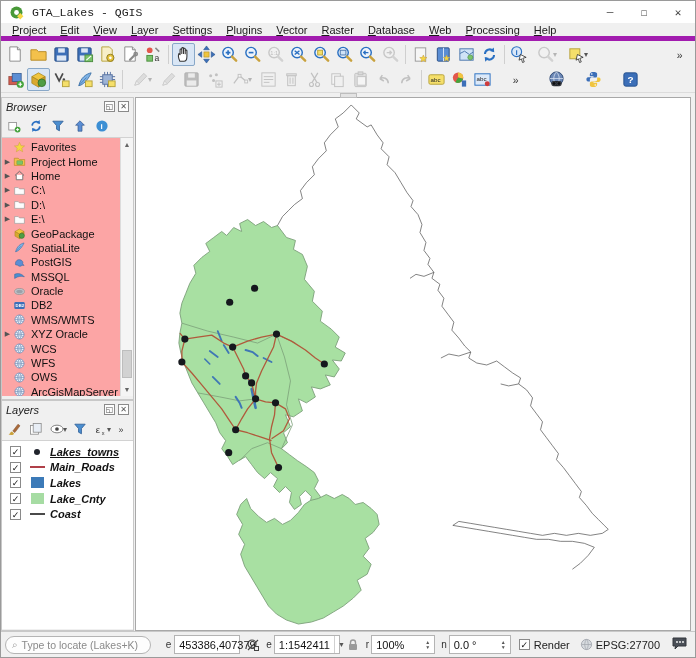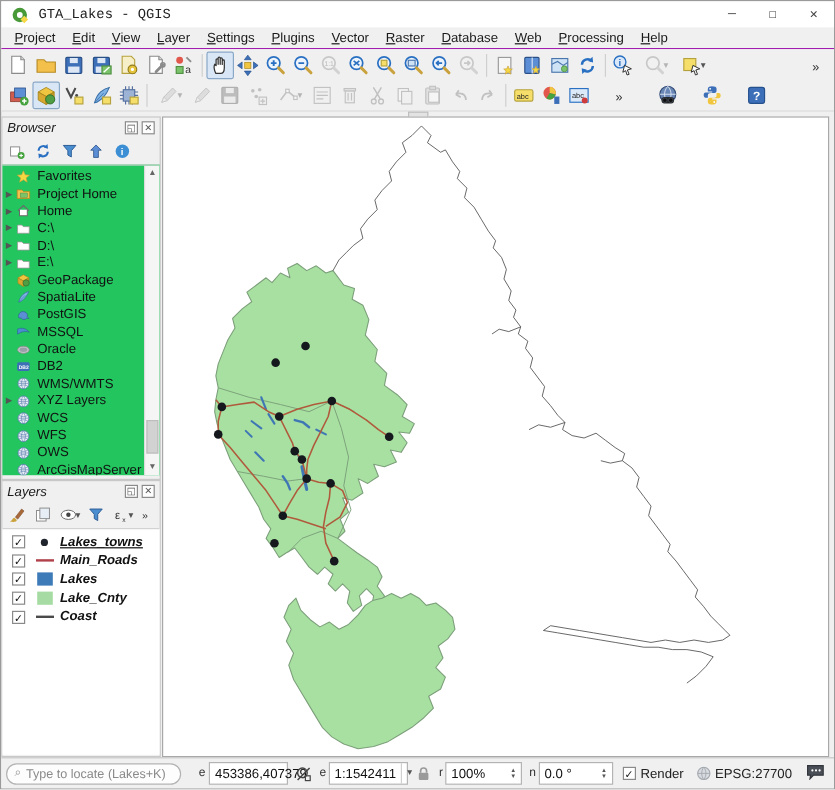--- a/index.html
+++ b/index.html
@@ -7,21 +7,21 @@
   #win { position: relative; width: 696px; height: 658px; background:#f0f0f0; border:1px solid #9a9a9a; overflow:hidden; }
 
   
   #titlebar { position:absolute; left:0; top:0; width:100%; height:22px; background:#ffffff; display:flex; align-items:center;font-family:Liberation Mono, monospace; }
   #qgis-logo { width:15px; height:15px; margin-left:8px; }
   #title-text { font-size:11.5px; color:#222; margin-left:8px; }
   #win-controls { position:absolute; right:0; top:0; height:22px; display:flex; }
   .winbtn { width:34px; height:22px; display:flex; align-items:center; justify-content:center; font-size:11px; color:#444; }
 
   
-  #menubar { position:absolute; left:0; top:22px; width:100%; height:18px; background:#f0f0f0; display:flex; align-items:center; padding-left:4px; border-bottom:1px solid #a21caf;}
+  #menubar { position:absolute; left:0; top:22px; width:100%; height:18px; background:#f0f0f0; display:flex; align-items:center; padding-left:4px; border-bottom:5px solid #a21caf;}
   .menu-item { font-size:11px; color:#1a1a1a; padding:2px 7px; }
   .menu-item span { text-decoration: underline; text-decoration-color:#1a1a1a; }
 
   
   .toolbar { position:absolute; left:0; width:100%; height:26px; background:#f0f0f0; display:flex; align-items:center; padding-left:3px; }
   #toolbar1 { top:40px; }
   #toolbar2 { top:66px; border-bottom:1px solid #dcdcdc;}
   .tbtn { width:23px; height:23px; display:flex; align-items:center; justify-content:center; border:1px solid transparent; border-radius:2px; position:relative; flex:0 0 auto;}
   .tbtn svg { width:19px; height:19px; }
   .tbtn.active { background:#d9e6f5; border-color:#89a8c8; }
@@ -37,21 +37,21 @@
   #browser-dock { top:0; height:303px; }
   #layers-dock { top:303px; height:231px; }
   .dock-header { height:17px; display:flex; align-items:center; padding:0 4px;font-style:italic; }
   .dock-title { font-size:11px; color:#1a1a1a; flex:1; }
   .dock-btn { width:11px; height:11px; border:1px solid #8a8a8a; background:#fdfdfd; font-size:8px; line-height:9px; text-align:center; color:#555; margin-left:3px; }
   .dock-toolbar { height:22px; display:flex; align-items:center; padding-left:2px; gap:2px;}
   .dock-toolbar .tbtn { width:20px; height:20px; }
   .dock-toolbar .tbtn svg { width:16px; height:16px; }
 
   
-  #browser-tree { position:relative; height:259px; background:#22c55e; border-top:1px solid #d2d2d2; overflow:hidden; }
+  #browser-tree { position:relative; height:259px; background:#fca5a5; border-top:1px solid #d2d2d2; overflow:hidden; }
   .tree-inner { position:absolute; left:0; top:2px; right:13px; }
   .tree-item { display:flex; align-items:center; height:14.4px; font-size:11px; color:#111; white-space:nowrap; }
   .tree-arrow { width:11px; font-size:7px; color:#555; text-align:center; flex:0 0 auto;}
   .tree-icon { width:14px; height:13px; flex:0 0 auto; margin-right:4px; }
   .tree-icon svg { width:13px; height:13px; }
   
   .vscroll { position:absolute; right:0; top:0; width:13px; height:100%; background:#f5f5f5; border-left:1px solid #dcdcdc; }
   .sb-btn { height:13px; font-size:7px; color:#666; text-align:center; line-height:13px; }
   .sb-thumb { position:absolute; left:1px; width:10px; background:#d2d2d2; border:1px solid #bdbdbd; }
 
@@ -619,21 +619,21 @@
                   <path d="M3 10 H17 M10 3 C6.5 7 6.5 13 10 17 C13.5 13 13.5 7 10 3 M4.5 6.5 C8 8.5 12 8.5 15.5 6.5 M4.5 13.5 C8 11.5 12 11.5 15.5 13.5" fill="none" stroke="#5b7fae" stroke-width="0.8"></path>
                 </svg></span>
               <span>WMS/WMTS</span>
             </div>
             <div class="tree-item">
               <span class="tree-arrow">▶</span>
               <span class="tree-icon"><svg viewBox="0 0 20 20">
                   <circle cx="10" cy="10" r="7" fill="#e8eef6" stroke="#5b7fae"></circle>
                   <path d="M3 10 H17 M10 3 C6.5 7 6.5 13 10 17 C13.5 13 13.5 7 10 3 M4.5 6.5 C8 8.5 12 8.5 15.5 6.5 M4.5 13.5 C8 11.5 12 11.5 15.5 13.5" fill="none" stroke="#5b7fae" stroke-width="0.8"></path>
                 </svg></span>
-              <span>XYZ Layers</span>
+              <span>XYZ Oracle</span>
             </div>
             <div class="tree-item">
               <span class="tree-arrow"></span>
               <span class="tree-icon"><svg viewBox="0 0 20 20">
                   <circle cx="10" cy="10" r="7" fill="#e8eef6" stroke="#5b7fae"></circle>
                   <path d="M3 10 H17 M10 3 C6.5 7 6.5 13 10 17 C13.5 13 13.5 7 10 3 M4.5 6.5 C8 8.5 12 8.5 15.5 6.5 M4.5 13.5 C8 11.5 12 11.5 15.5 13.5" fill="none" stroke="#5b7fae" stroke-width="0.8"></path>
                 </svg></span>
               <span>WCS</span>
             </div>
             <div class="tree-item">

